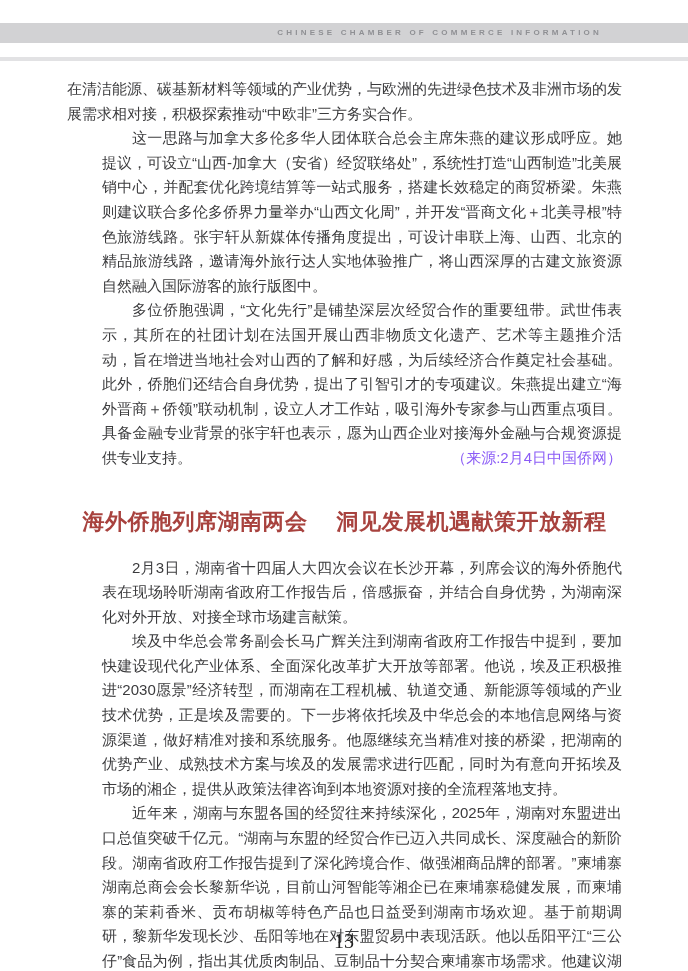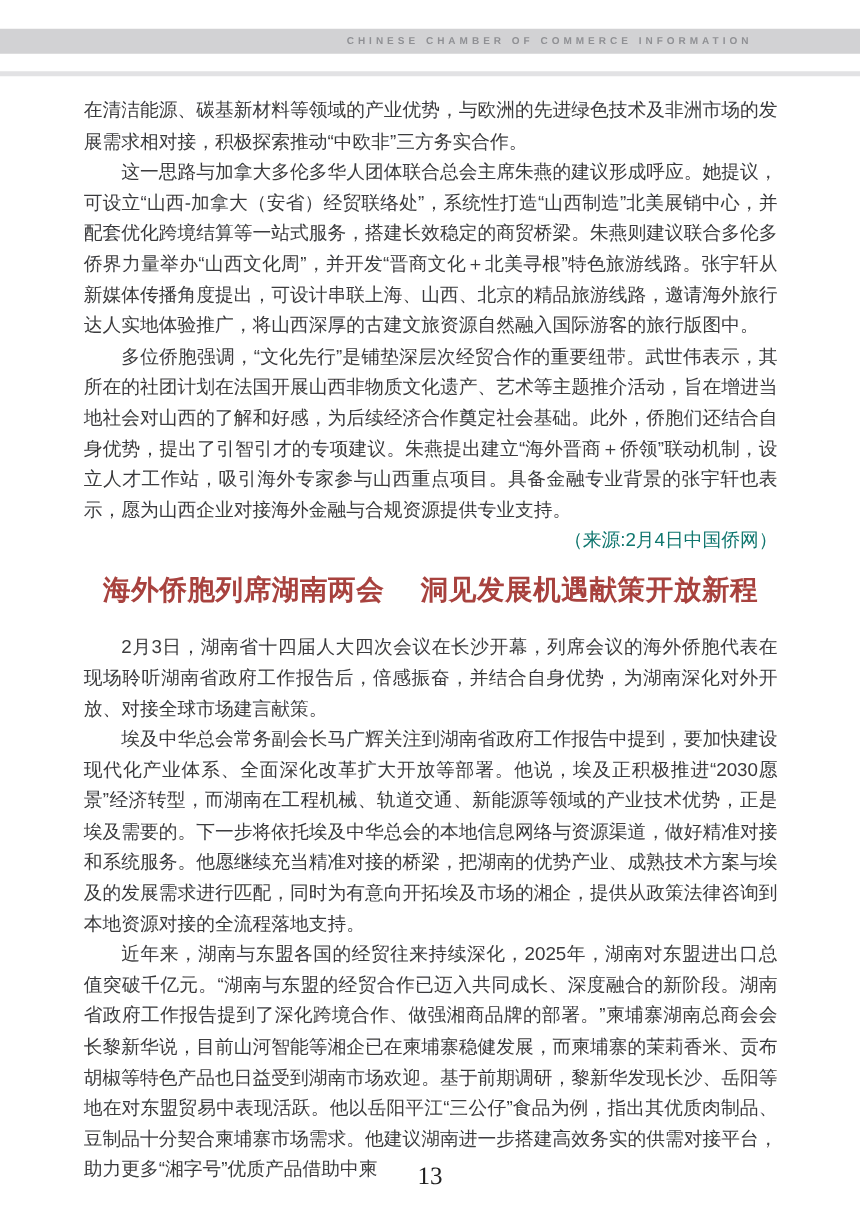--- a/index.html
+++ b/index.html
@@ -37,25 +37,25 @@
       position: absolute;
       left: 67px; right: 66px; top: 77px;
     }
     .para {
       margin: 0;
       font-size: 15px;
       line-height: 24.6px;
       color: #3b3b3d;
       text-align: justify;
     }
-    .indent { text-indent: 2em; }
+    .indent { text-indent: 2em; margin-left: 35px; }
     .source {
       float: right;
       text-indent: 0;
-      color: #0f766e;
+      color: #8b5cf6;
     }
     .article-title {
       margin: 36px 0 19px 0;
       text-align: center;
       font-size: 22px;
       font-weight: bold;
       color: #a8423e;
       letter-spacing: 0.5px;
     }
     .page-number {

